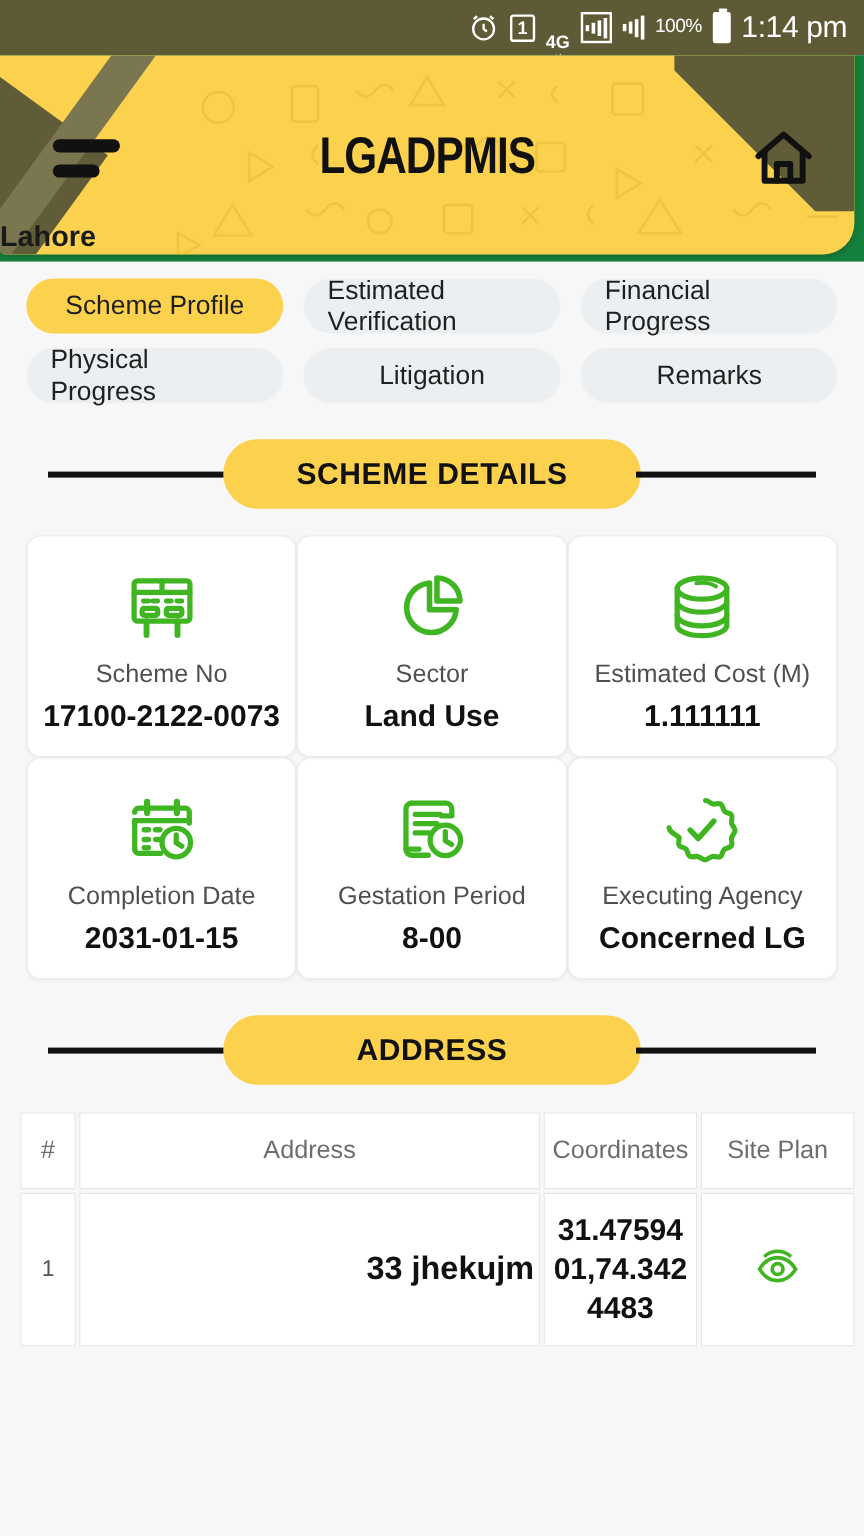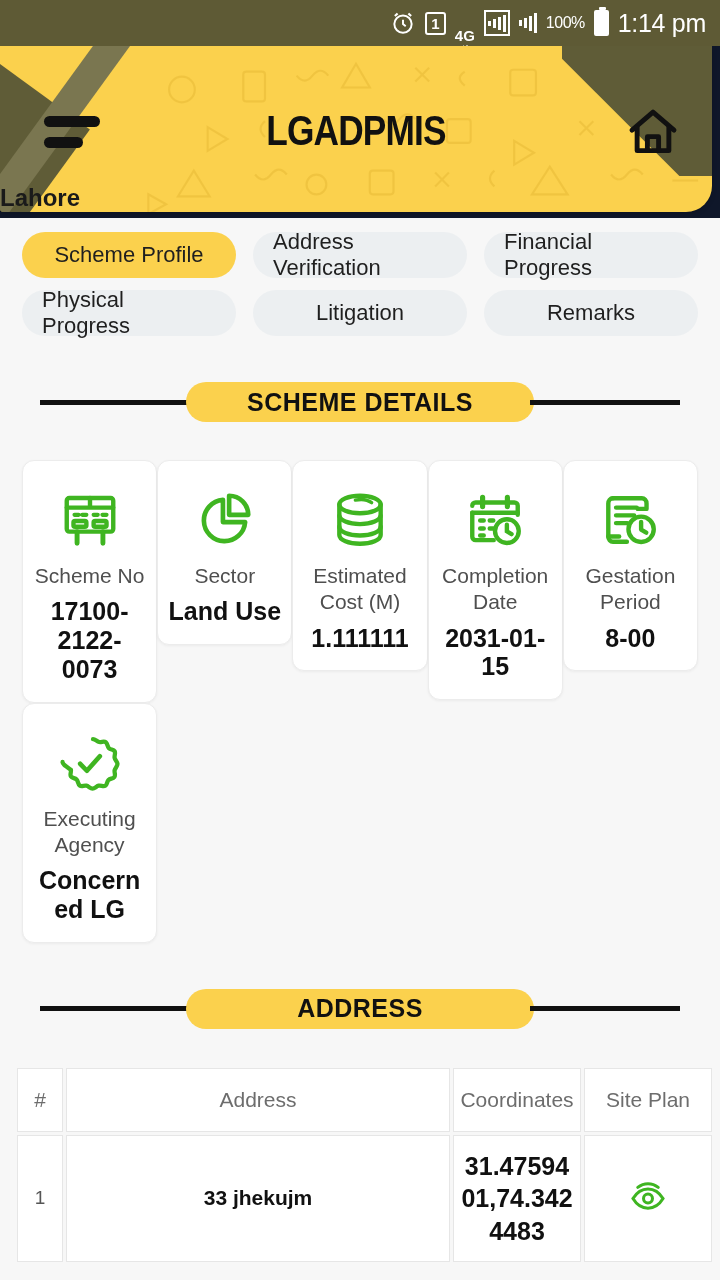--- a/index.html
+++ b/index.html
@@ -88,21 +88,21 @@
     background: #fff;
     border-radius: 1px;
   }
   .clock-time { font-size: 25px; letter-spacing: -0.3px; }
 
   
   .header {
     position: relative;
     height: 172px;
     overflow: hidden;
-    background: #0f172a;
+    background: #15803d;
   }
   .header-plate {
     position: absolute;
     inset: 0 8px 6px 0;
     background: #fbd14d;
     border-bottom-right-radius: 26px;
     border-bottom-left-radius: 4px;
     overflow: hidden;
     box-shadow: 0 2px 5px rgba(0,0,0,.18);
   }
@@ -177,30 +177,30 @@
   .section-head {
     display: flex; align-items: center; justify-content: center;
     margin: 30px 0 0 0;
     padding: 0 18px;
   }
   .section-head .line { flex: 1 1 auto; height: 5px; background: #111; max-width: 150px; }
   .section-head .pill {
     background: #fbd14d;
     border-radius: 30px;
     min-width: 348px;
-    height: 40px;
+    height: 58px;
     display: flex; align-items: center; justify-content: center;
     font-size: 25px; font-weight: bold; letter-spacing: .5px; color: #111;
-    margin: 16px -4px;
+    margin: 0 -4px;
   }
 
   
   .card-grid {
     display: grid;
-    grid-template-columns: repeat(5, 1fr);
+    grid-template-columns: repeat(3, 1fr);
     padding: 22px 22px 0 22px;
     align-items: start;
   }
   .card {
     background: #fff;
     border: 1px solid #ececec;
     border-radius: 12px;
     padding: 22px 10px 18px 10px;
     text-align: center;
     box-shadow: 0 1px 3px rgba(0,0,0,.05);
@@ -228,21 +228,21 @@
     font-size: 21px;
     height: 64px;
     padding: 4px 2px;
   }
   table.addr td { padding: 14px 4px; }
   .col-num   { width: 46px; }
   .col-addr  { width: 384px; }
   .col-coord { width: 128px; }
   .col-site  { width: 128px; }
   td.cell-num   { text-align: center; font-size: 19px; color: #555; }
-  td.cell-addr  { text-align: center; padding-left: 16px; font-size: 21px; font-weight: bold; color: #111; }
+  td.cell-addr  { text-align: right; padding-left: 16px; font-size: 27px; font-weight: bold; color: #111; }
   td.cell-coord { text-align: center; font-size: 25px; font-weight: bold; color: #111; line-height: 1.3; word-break: break-all; }
   td.cell-site  { text-align: center; }
 </style>
 </head>
 <body>
 
 <div class="status-bar">
   <span class="sb-item">
     <svg width="26" height="26" viewBox="0 0 24 24" fill="none" stroke="#fff" stroke-width="1.8">
       <circle cx="12" cy="13" r="8"></circle>
@@ -330,21 +330,21 @@
         <path d="M3 11.2 12 3.5l9 7.7"></path>
         <path d="M5.2 10v10h13.6V10"></path>
         <path d="M9.6 20v-6h4.8v6"></path>
       </svg>
     </div>
   </div>
 </div>
 
 <div class="tabs">
   <div class="tab row1 active">Scheme Profile</div>
-  <div class="tab row1">Address Verification</div>
+  <div class="tab row1">Estimated Verification</div>
   <div class="tab row1">Financial Progress</div>
   <div class="tab row2">Physical Progress</div>
   <div class="tab row2">Litigation</div>
   <div class="tab row2">Remarks</div>
 </div>
 
 <div class="section-head">
   <div class="line"></div>
   <div class="pill">SCHEME DETAILS</div>
   <div class="line"></div>

